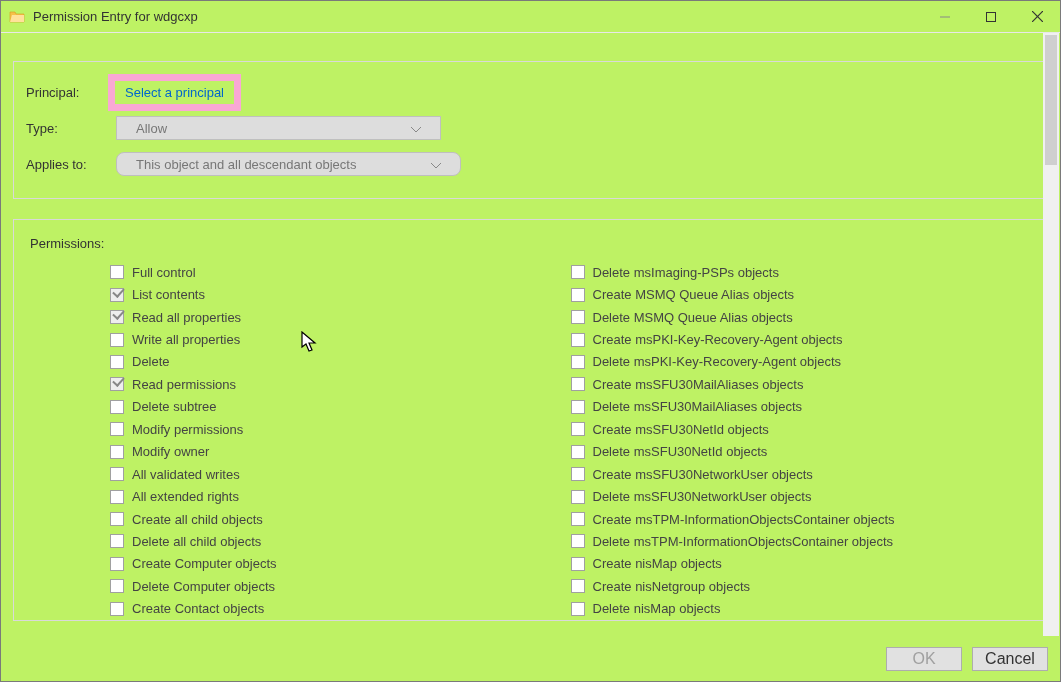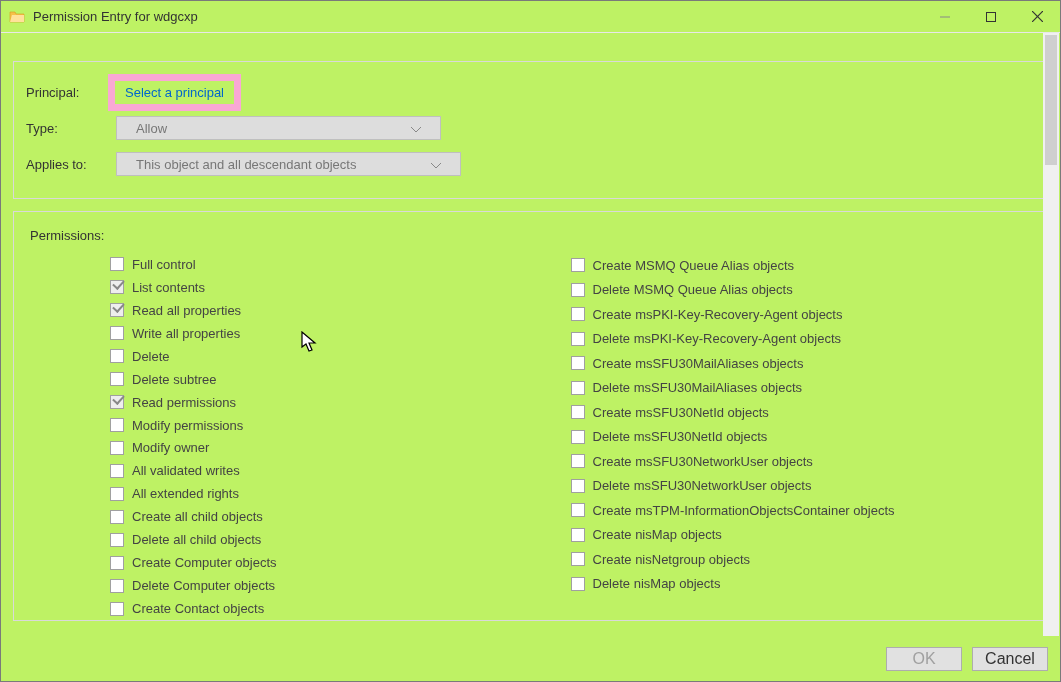--- a/index.html
+++ b/index.html
@@ -68,29 +68,30 @@
     flex: 0 0 325px;
     height: 24px;
     border: 1px solid #bfbfbf;
     background: #ddd;
     color: #777;
     display: flex; align-items: center;
     padding: 0 19px;
     margin-left: 10px;
     position: relative;
   }
-  .row.applies .select-wrap { flex: 0 0 345px; }
+  .row.applies .select-wrap { flex: 0 0 345px; border-radius: 8px; }
   .select-wrap .chev {
     margin-left: auto;
   }
   .panel.perms {
     flex: 1;
     display: flex; flex-direction: column;
     overflow: hidden;
     padding-bottom: 0;
+    margin-top: 8px;
   }
   .perms-label { margin-bottom: 10px; margin-left: 4px; }
   .perms-grid {
     display: flex;
     padding-left: 84px;
     gap: 0;
     overflow: hidden;
   }
   .perms-col {
     flex: 1;
@@ -235,29 +236,29 @@
             </div>
             <div class="perm-item">
               <span class="cb"></span>
               <span>Write all properties</span>
             </div>
             <div class="perm-item">
               <span class="cb"></span>
               <span>Delete</span>
             </div>
             <div class="perm-item">
-              <span class="cb"></span>
-              <span>Delete subtree</span>
-            </div>
-            <div class="perm-item">
               <span class="cb checked"></span>
               <span>Read permissions</span>
             </div>
             <div class="perm-item">
               <span class="cb"></span>
+              <span>Delete subtree</span>
+            </div>
+            <div class="perm-item">
+              <span class="cb"></span>
               <span>Modify permissions</span>
             </div>
             <div class="perm-item">
               <span class="cb"></span>
               <span>Modify owner</span>
             </div>
             <div class="perm-item">
               <span class="cb"></span>
               <span>All validated writes</span>
             </div>
@@ -282,20 +283,24 @@
               <span>Delete Computer objects</span>
             </div>
             <div class="perm-item">
               <span class="cb"></span>
               <span>Create Contact objects</span>
             </div>
           </div>
         <div class="perms-col" id="col-right">
             <div class="perm-item">
               <span class="cb"></span>
+              <span>Delete msImaging-PSPs objects</span>
+            </div>
+            <div class="perm-item">
+              <span class="cb"></span>
               <span>Create MSMQ Queue Alias objects</span>
             </div>
             <div class="perm-item">
               <span class="cb"></span>
               <span>Delete MSMQ Queue Alias objects</span>
             </div>
             <div class="perm-item">
               <span class="cb"></span>
               <span>Create msPKI-Key-Recovery-Agent objects</span>
             </div>
@@ -323,20 +328,24 @@
               <span class="cb"></span>
               <span>Create msSFU30NetworkUser objects</span>
             </div>
             <div class="perm-item">
               <span class="cb"></span>
               <span>Delete msSFU30NetworkUser objects</span>
             </div>
             <div class="perm-item">
               <span class="cb"></span>
               <span>Create msTPM-InformationObjectsContainer objects</span>
+            </div>
+            <div class="perm-item">
+              <span class="cb"></span>
+              <span>Delete msTPM-InformationObjectsContainer objects</span>
             </div>
             <div class="perm-item">
               <span class="cb"></span>
               <span>Create nisMap objects</span>
             </div>
             <div class="perm-item">
               <span class="cb"></span>
               <span>Create nisNetgroup objects</span>
             </div>
             <div class="perm-item">

